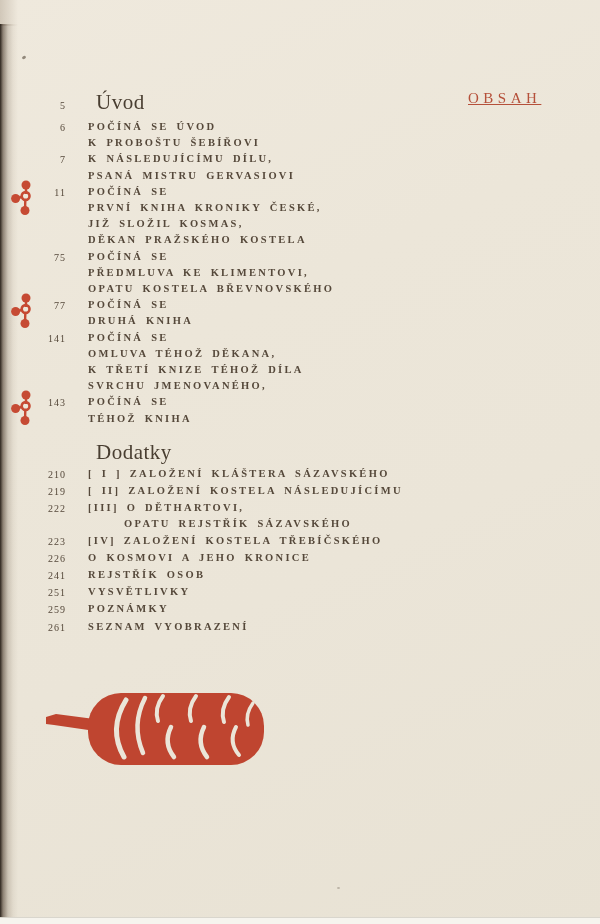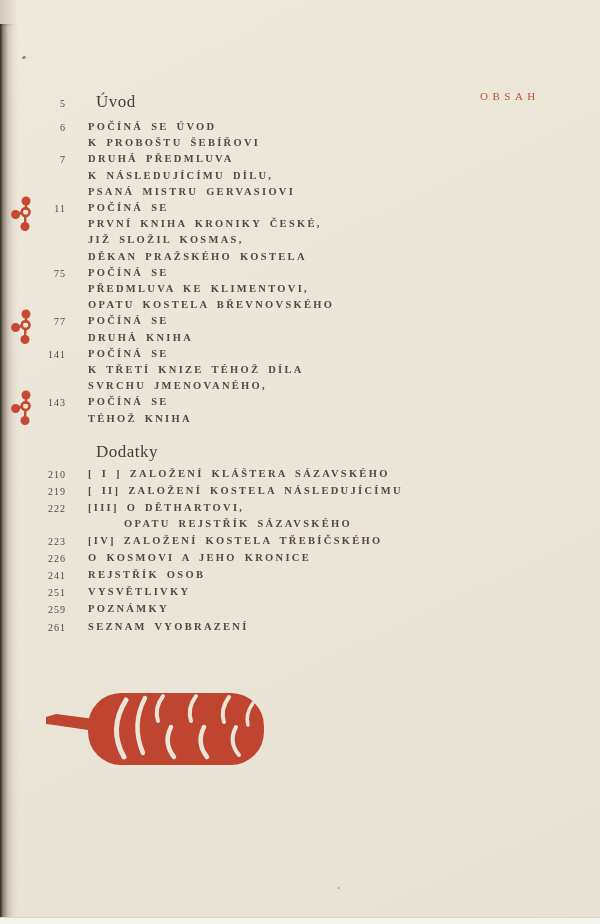--- a/index.html
+++ b/index.html
@@ -20,34 +20,35 @@
   .bottom-edge{
     position:absolute;left:0;right:0;bottom:0;height:6px;
     background:#f6f4ee;border-top:1px solid rgba(90,75,58,0.18);
   }
   .speck{position:absolute;border-radius:50%;background:rgba(70,56,42,0.55);}
   .speck.s1{left:22px;top:56px;width:4px;height:3px;transform:rotate(-30deg);}
   .speck.s2{left:337px;top:887px;width:3px;height:2px;opacity:.5;}
 
   
   .obsah{
-    position:absolute;left:480px;top:90px;
-    font-size:11px;letter-spacing:4.5px;color:var(--red-title);
+    position:absolute;left:468px;top:90px;
+    font-size:15px;letter-spacing:4.5px;color:var(--red-title);
     font-weight:normal;
+    text-decoration:underline;
   }
 
   
   .toc{position:absolute;left:20px;top:90px;width:540px;color:var(--ink);}
   .hrow{display:flex;align-items:baseline;height:24px;line-height:24px;}
   .sec:nth-child(2) .hrow{margin-top:13px;}
   .num{
     display:inline-block;width:46px;text-align:right;flex:none;
     font-size:10px;letter-spacing:1px;color:var(--ink);
   }
-  .hlabel{margin-left:30px;font-size:17px;letter-spacing:0.5px;color:var(--ink-dark);}
+  .hlabel{margin-left:30px;font-size:21px;letter-spacing:0.5px;color:var(--ink-dark);}
   .entries{padding-top:5px;}
   .sec:nth-child(2) .entries{padding-top:2px;}
   .row{display:flex;position:relative;}
   .lines{margin-left:22px;font-weight:bold;}
   .line{
     font-size:10.5px;line-height:16.2px;letter-spacing:2.3px;word-spacing:3px;
     white-space:nowrap;color:var(--ink);
   }
   .line.cont{padding-left:36px;}
   .row .num{line-height:16.2px;padding-top:1px;}
@@ -81,21 +82,20 @@
           <div class="row">
             <span class="num">6</span>
             <div class="lines">
               <div class="line">POČÍNÁ SE ÚVOD</div>
               <div class="line">K PROBOŠTU ŠEBÍŘOVI</div>
             </div>
           </div>
           <div class="row">
             <span class="num">7</span>
             <div class="lines">
-              <div class="line">DRUHÁ PŘEDMLUVA</div>
               <div class="line">K NÁSLEDUJÍCÍMU DÍLU,</div>
               <div class="line">PSANÁ MISTRU GERVASIOVI</div>
             </div>
           </div>
           <div class="row">
     <svg class="orn" viewBox="0 0 28 38">
       <g stroke="var(--red-orn)" stroke-width="2.4">
         <line x1="16" y1="8" x2="16" y2="15"></line>
         <line x1="8" y1="19" x2="13" y2="17.5"></line>
         <line x1="15.3" y1="21" x2="15.1" y2="29"></line>
@@ -136,20 +136,21 @@
   <span class="num">77</span>
             <div class="lines">
               <div class="line">POČÍNÁ SE</div>
               <div class="line">DRUHÁ KNIHA</div>
             </div>
           </div>
           <div class="row">
             <span class="num">141</span>
             <div class="lines">
               <div class="line">POČÍNÁ SE</div>
+              <div class="line">OMLUVA TÉHOŽ DĚKANA,</div>
               <div class="line">K TŘETÍ KNIZE TÉHOŽ DÍLA</div>
               <div class="line">SVRCHU JMENOVANÉHO,</div>
             </div>
           </div>
           <div class="row">
     <svg class="orn" viewBox="0 0 28 38">
       <g stroke="var(--red-orn)" stroke-width="2.4">
         <line x1="16" y1="8" x2="16" y2="15"></line>
         <line x1="8" y1="19" x2="13" y2="17.5"></line>
         <line x1="15.3" y1="21" x2="15.1" y2="29"></line>

